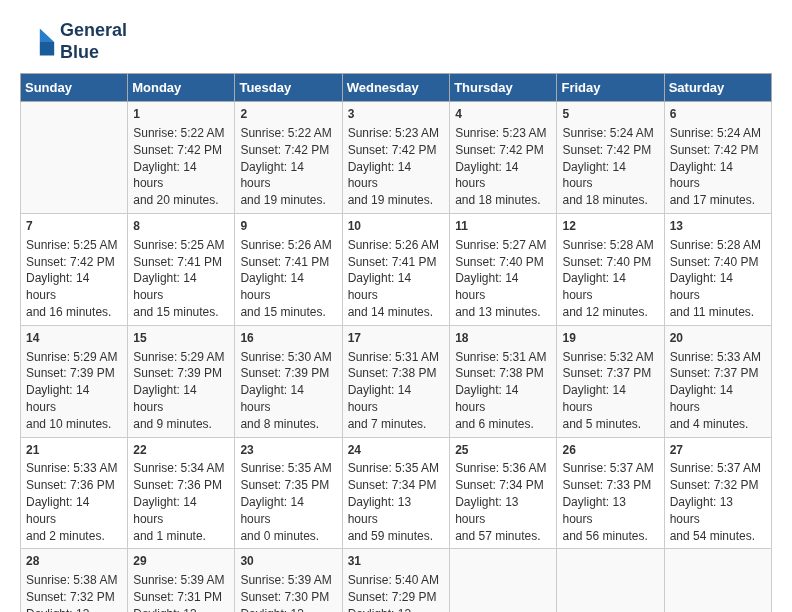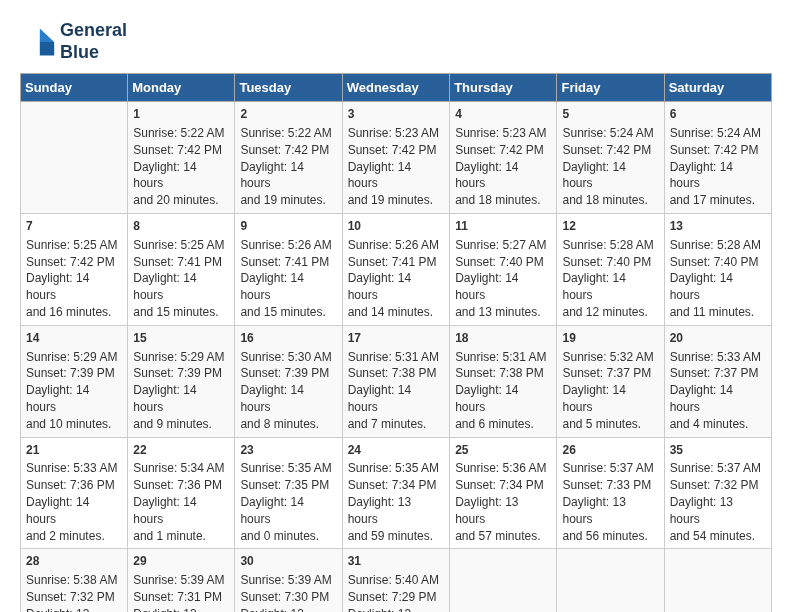--- a/index.html
+++ b/index.html
@@ -216,21 +216,21 @@
 Daylight: 13 hours
 and 59 minutes.</span></td>
         <td><span class="day-num">25</span><span class="day-info" style="white-space: pre-line; text-align: center;">Sunrise: 5:36 AM
 Sunset: 7:34 PM
 Daylight: 13 hours
 and 57 minutes.</span></td>
         <td><span class="day-num">26</span><span class="day-info" style="white-space: pre-line;">Sunrise: 5:37 AM
 Sunset: 7:33 PM
 Daylight: 13 hours
 and 56 minutes.</span></td>
-        <td><span class="day-num">35</span><span class="day-info" style="white-space: pre-line;">Sunrise: 5:37 AM
+        <td><span class="day-num">27</span><span class="day-info" style="white-space: pre-line;">Sunrise: 5:37 AM
 Sunset: 7:32 PM
 Daylight: 13 hours
 and 54 minutes.</span></td>
       </tr>
       <tr>
         <td><span class="day-num">28</span><span class="day-info" style="white-space: pre-line;">Sunrise: 5:38 AM
 Sunset: 7:32 PM
 Daylight: 13 hours
 and 53 minutes.</span></td>
         <td><span class="day-num">29</span><span class="day-info" style="white-space: pre-line;">Sunrise: 5:39 AM

